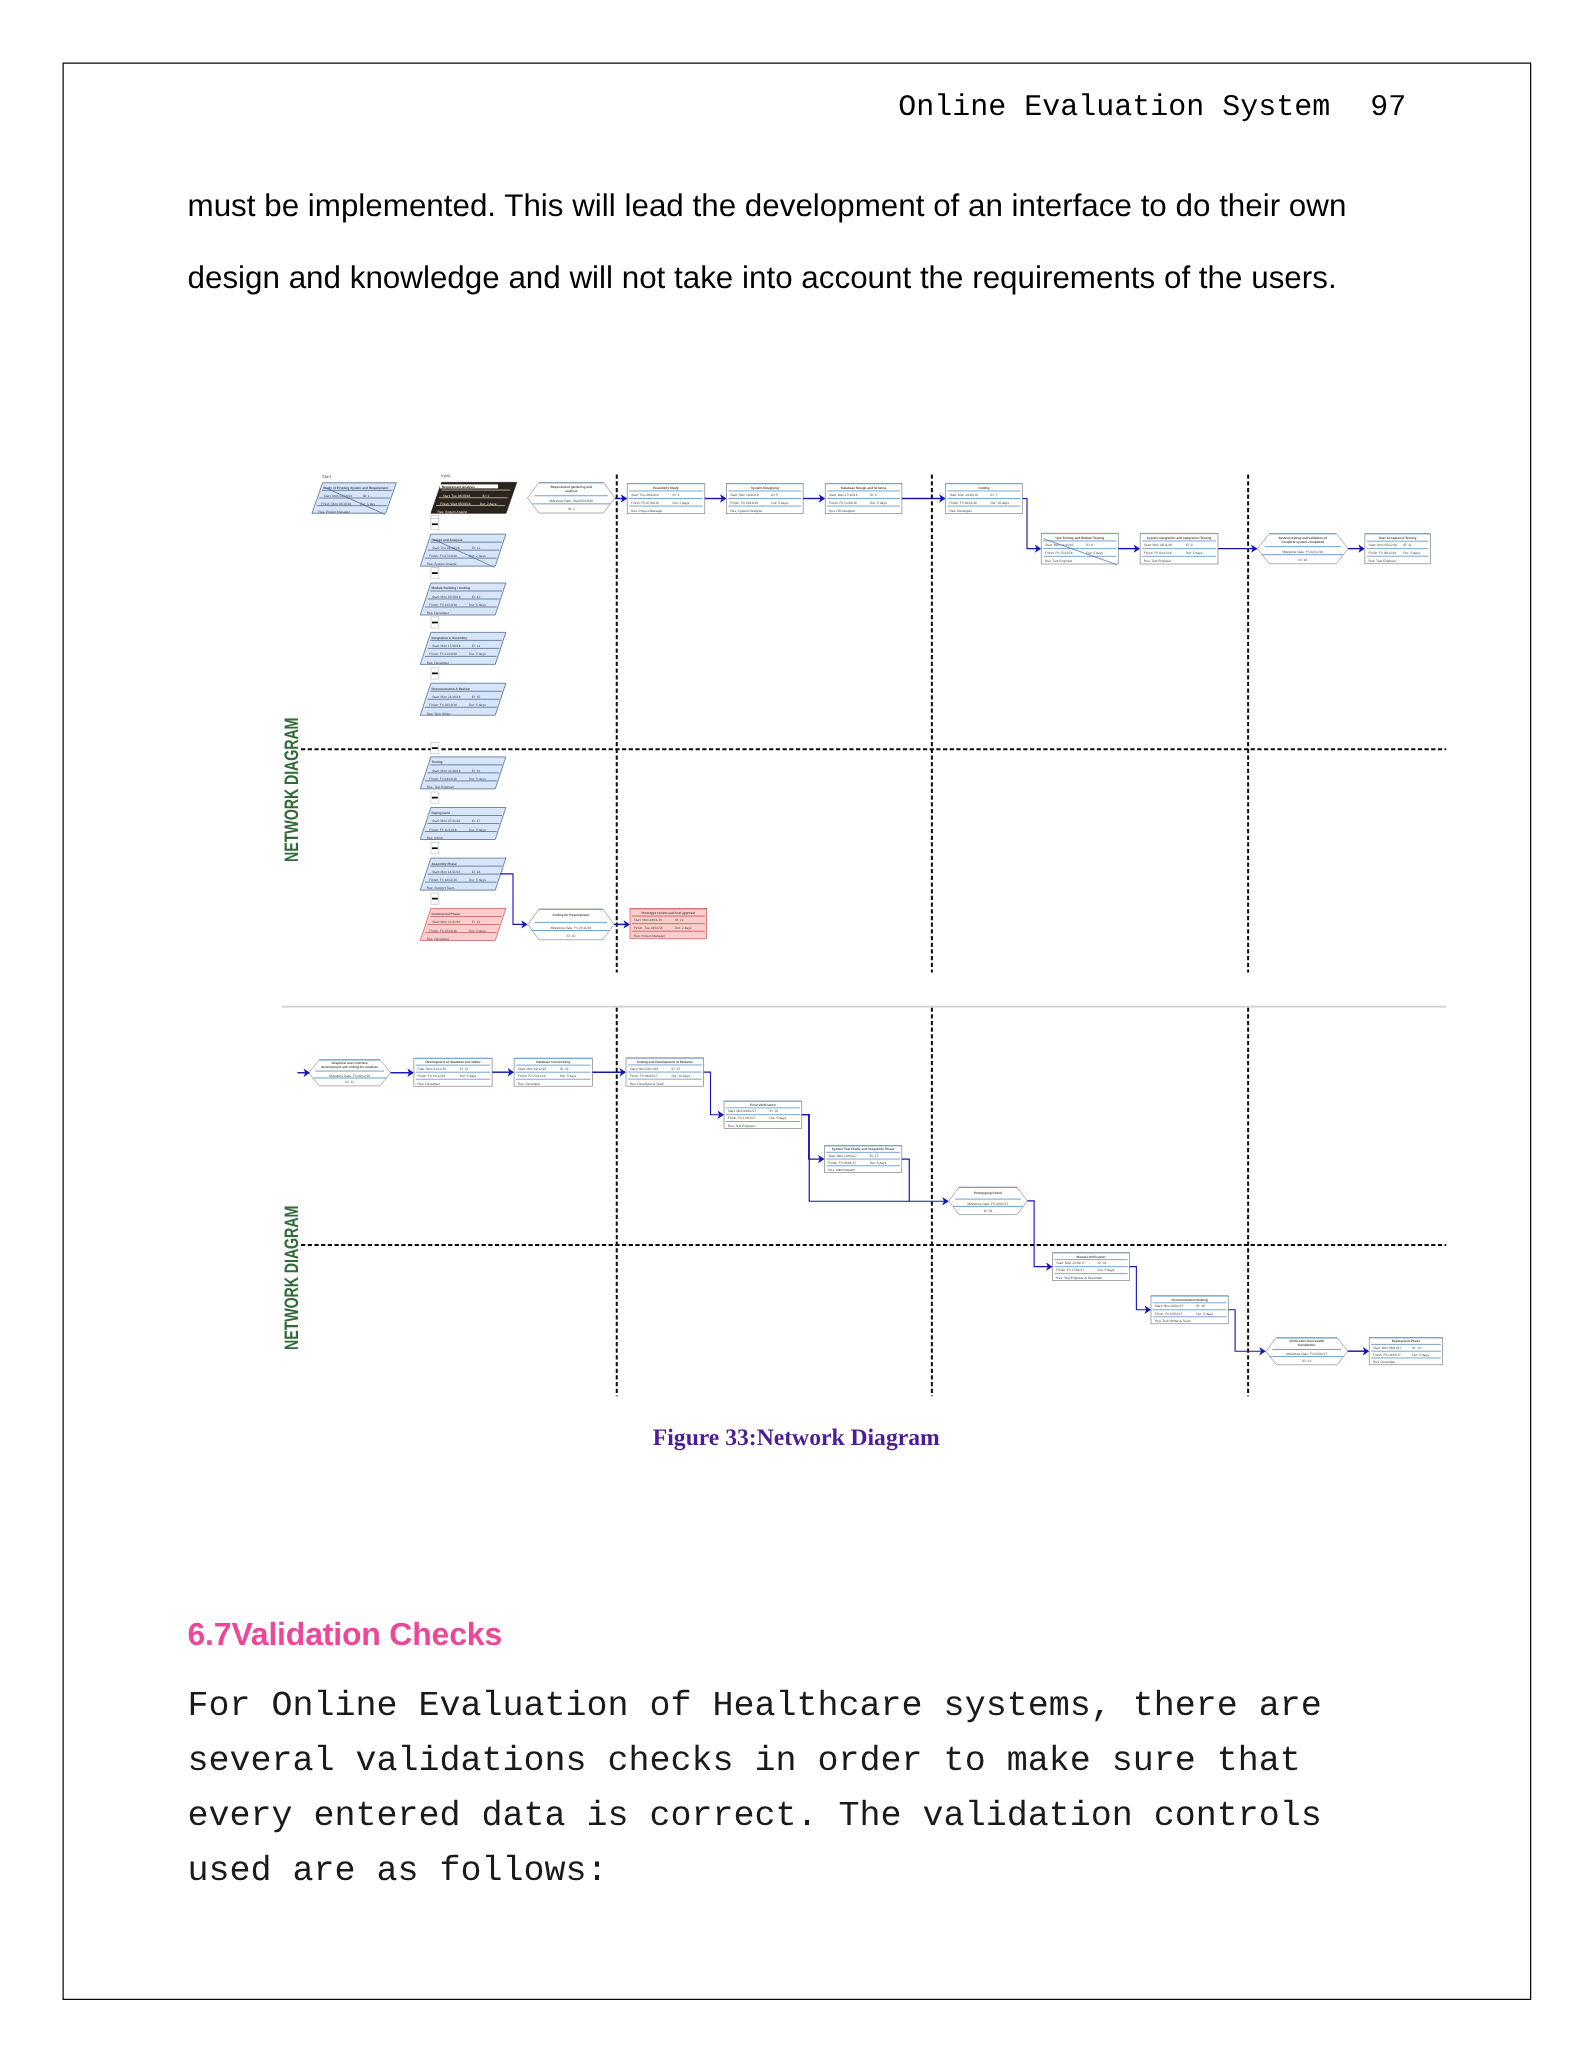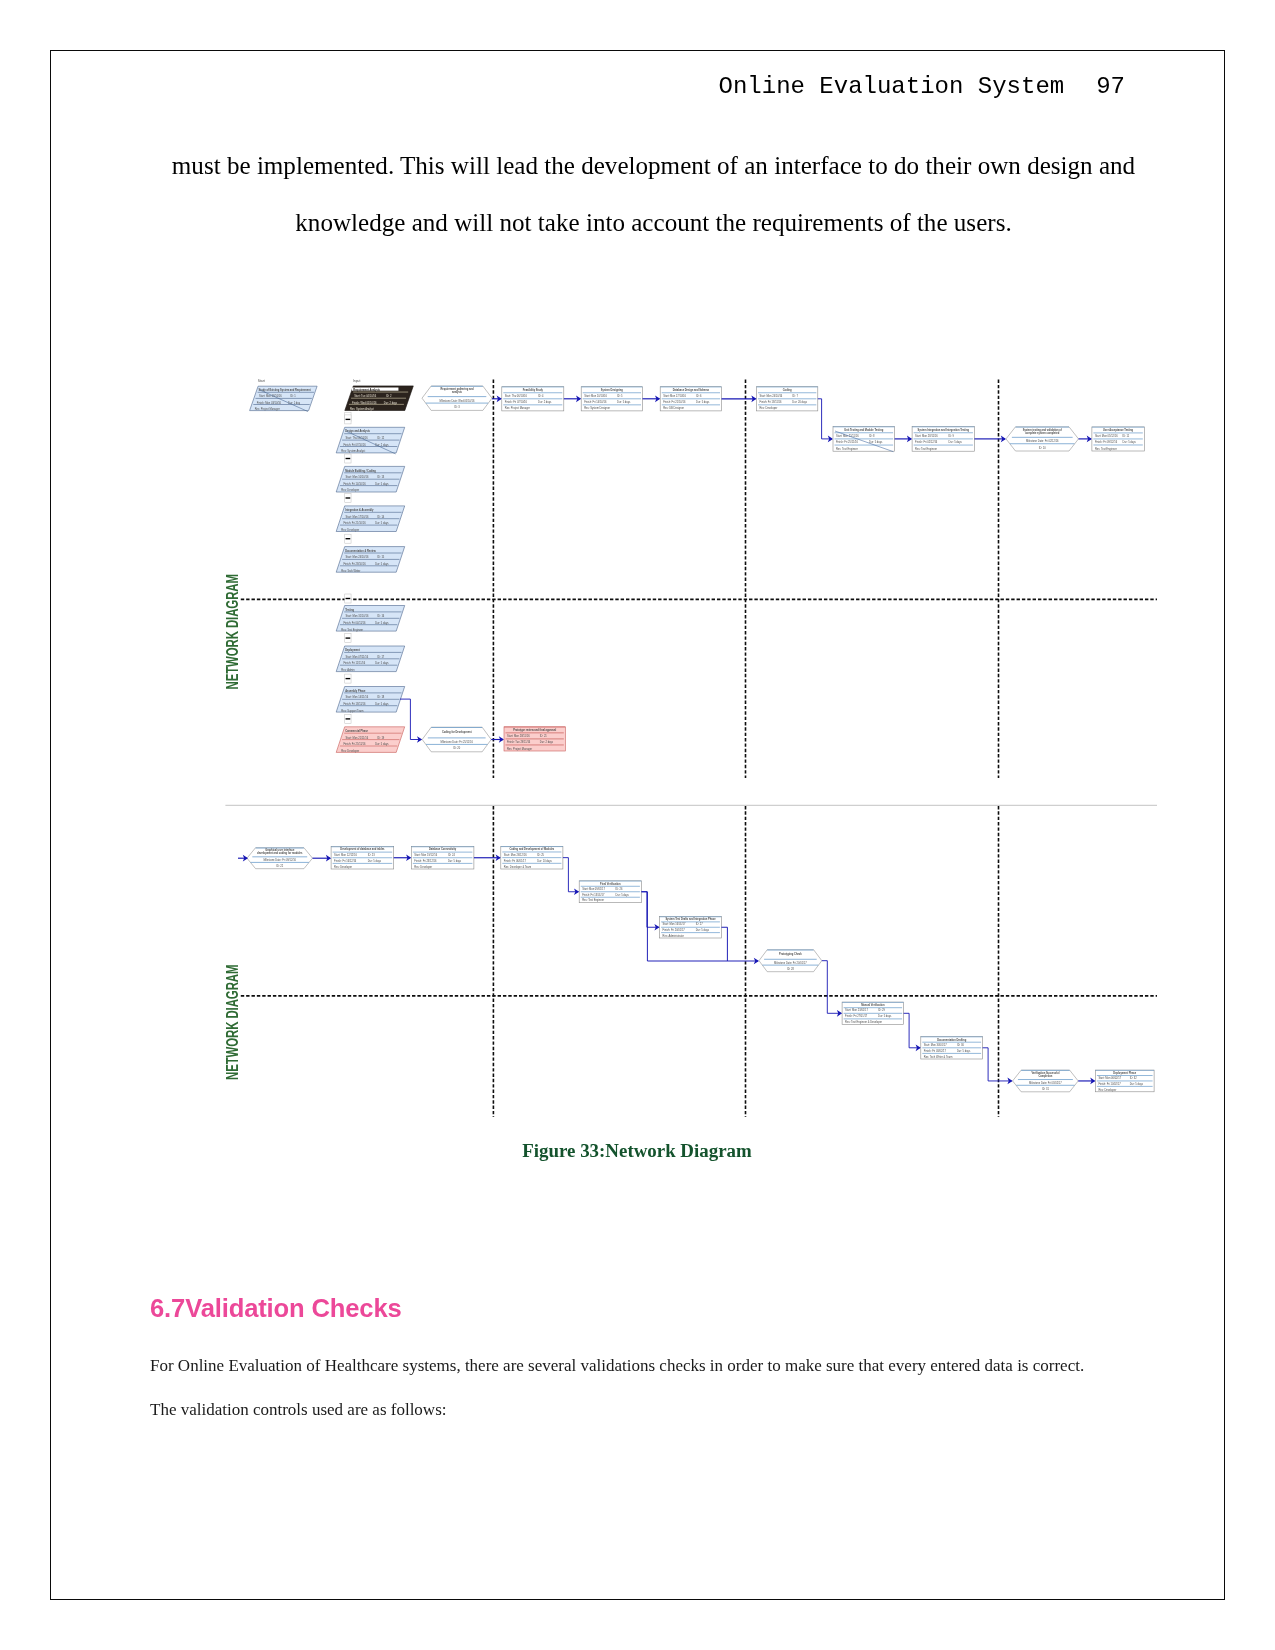--- a/index.html
+++ b/index.html
@@ -3,29 +3,29 @@
 <meta charset="utf-8">
 <style>
   html,body{margin:0;padding:0;background:#ffffff;}
   body{width:1275px;height:1650px;position:relative;overflow:hidden;
        font-family:"Liberation Serif",serif;color:#000;-webkit-font-smoothing:antialiased;}
   #page-border{position:absolute;left:49.8px;top:49.8px;width:1175px;height:1550px;
        border:1.5px solid #0a0a0a;box-sizing:border-box;}
   #header{position:absolute;left:0;top:73px;width:1125px;text-align:right;
        font-family:Liberation Mono, monospace;font-size:24px;}
   #header .pg{display:inline-block;margin-left:32px;}
-  .body-p{position:absolute;left:166px;width:975px;font-family:Liberation Serif, serif;
-       font-size:25.1px;line-height:57px;text-align:center;}
+  .body-p{position:absolute;left:150px;width:975px;font-family:Liberation Sans, sans-serif;
+       font-size:25.1px;line-height:57px;text-align:left;}
   #para1{top:137px;}
   #figcaption{position:absolute;left:50px;top:1140px;width:1174px;text-align:center;
-       font-family:"Liberation Serif",serif;font-weight:bold;font-size:18.9px;color:#14532d;}
+       font-family:"Liberation Serif",serif;font-weight:bold;font-size:18.9px;color:#4c1d95;}
   #sec-heading{position:absolute;left:150px;top:1294px;font-family:Liberation Sans, sans-serif;
        font-weight:bold;font-size:25.6px;color:#ec4899;letter-spacing:-0.15px;}
-  #sec-body{position:absolute;left:150px;top:1344px;width:945px;font-family:Liberation Serif, serif;
-       font-size:17px;line-height:44px;color:#1a1a1a;}
+  #sec-body{position:absolute;left:150px;top:1344px;width:945px;font-family:Liberation Mono, monospace;
+       font-size:28px;line-height:44px;color:#1a1a1a;}
   svg#diagram{position:absolute;left:0;top:0;width:1275px;height:1650px;pointer-events:none;}
 </style>
 </head>
 <body>
 
 <div id="page-border"></div>
 
 <div id="header">
   <span>Online Evaluation System</span><span class="pg">97</span>
 </div>

